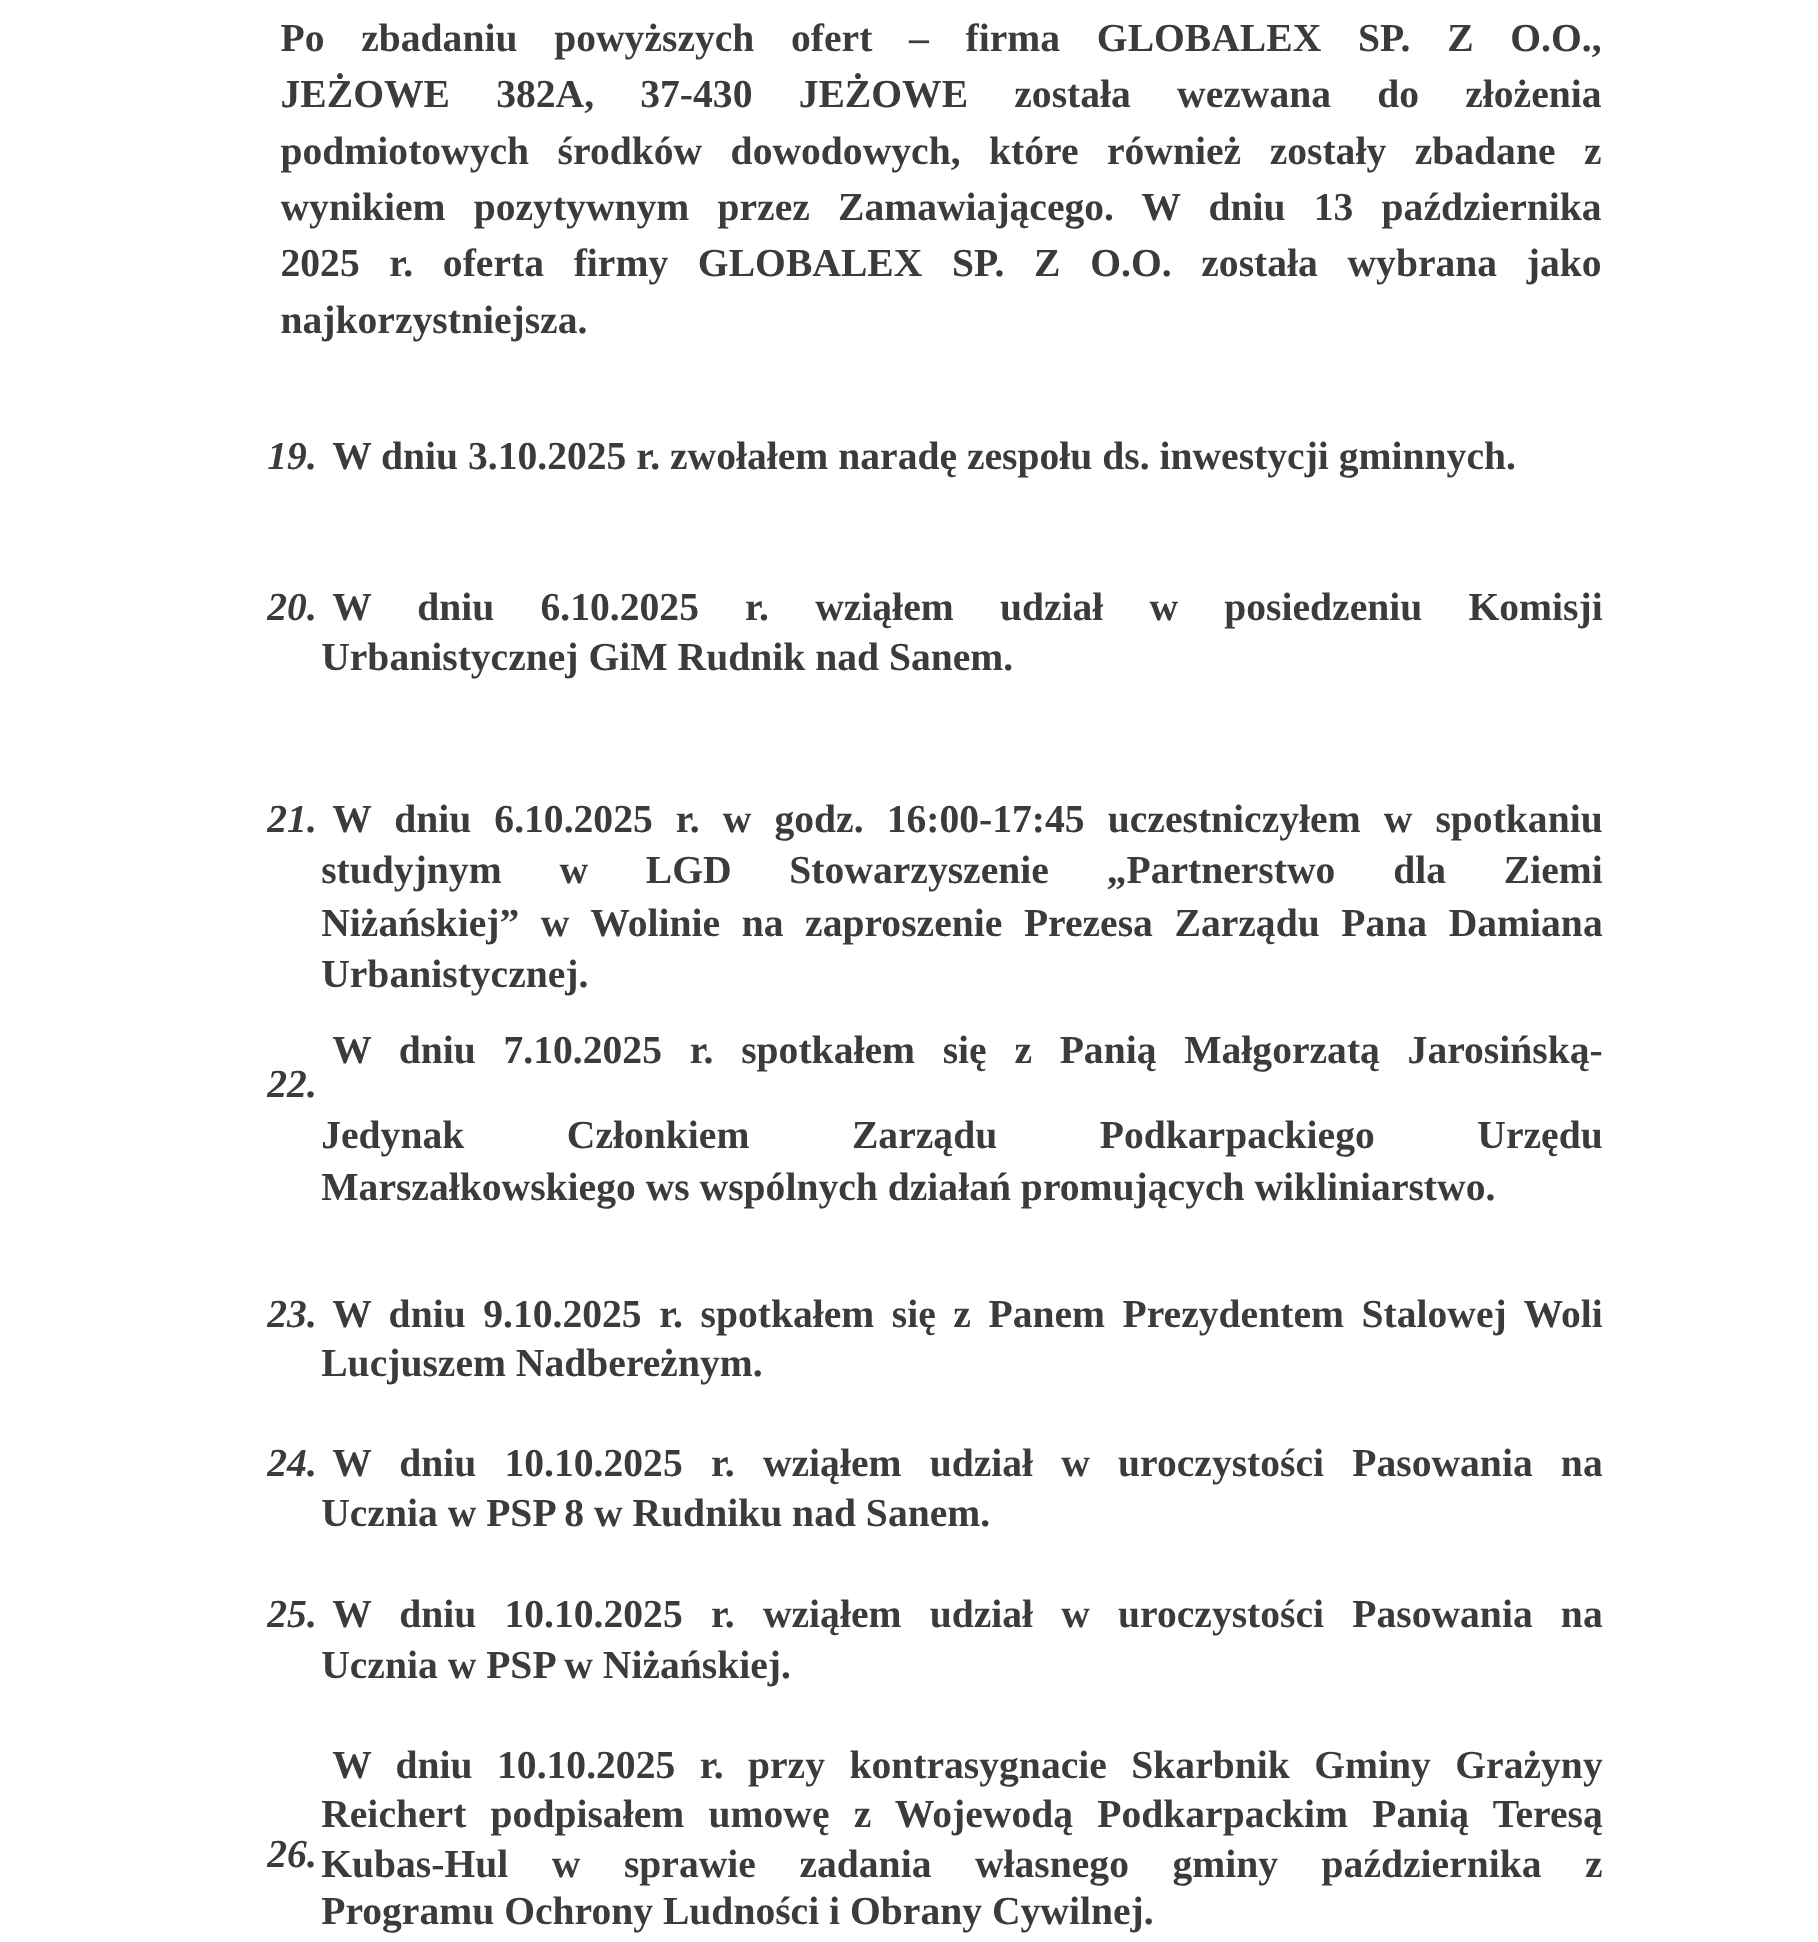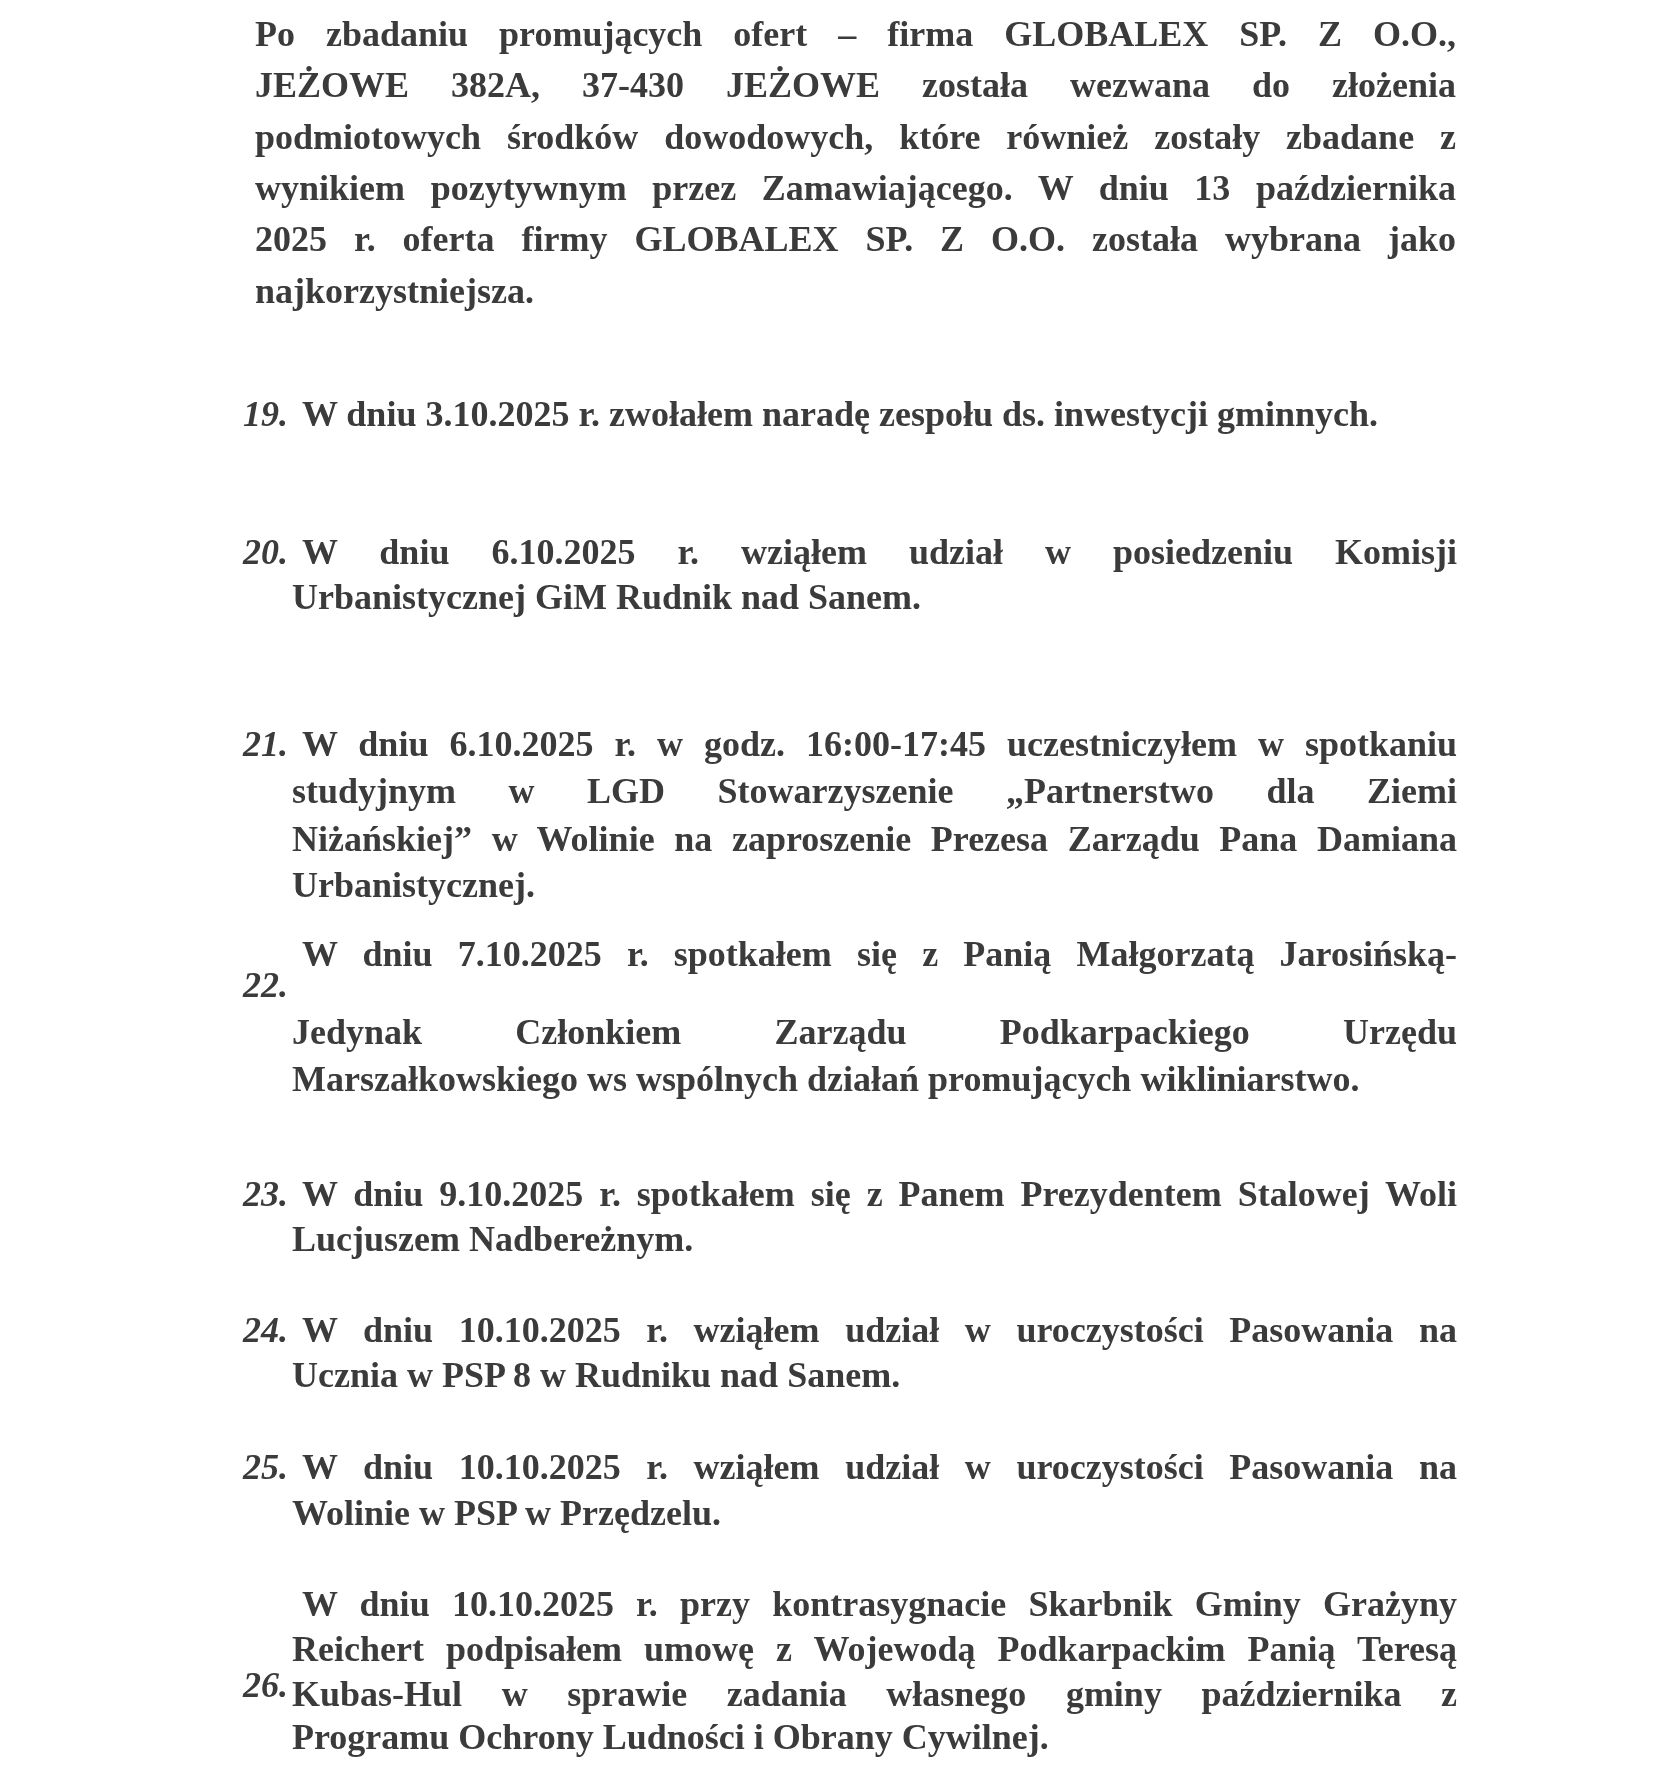--- a/index.html
+++ b/index.html
@@ -18,21 +18,21 @@
   .item .ln { left: 292px; width: 1165px; }
   .item .ln.first { left: 302px; width: 1155px; }
   .item .num { left: 243px; font-style: italic; }
 </style>
 </head>
 <body>
 
 <div class="page">
 
   <div class="para">
-    <div class="ln j" style="top:12px">Po zbadaniu promujących ofert – firma GLOBALEX SP. Z O.O.,</div>
+    <div class="ln j" style="top:12px">Po zbadaniu powyższych ofert – firma GLOBALEX SP. Z O.O.,</div>
     <div class="ln j" style="top:63px">JEŻOWE 382A, 37-430 JEŻOWE została wezwana do złożenia</div>
     <div class="ln j" style="top:115px">podmiotowych środków dowodowych, które również zostały zbadane z</div>
     <div class="ln j" style="top:166px">wynikiem pozytywnym przez Zamawiającego. W dniu 13 października</div>
     <div class="ln j" style="top:217px">2025 r. oferta firmy GLOBALEX SP. Z O.O. została wybrana jako</div>
     <div class="ln" style="top:269px">najkorzystniejsza.</div>
   </div>
 
   <div class="item">
     <div class="num" style="top:392px">19.</div>
     <div class="ln first" style="top:392px">W dniu 3.10.2025 r. zwołałem naradę zespołu ds. inwestycji gminnych.</div>
@@ -67,21 +67,21 @@
 
   <div class="item">
     <div class="num" style="top:1308px">24.</div>
     <div class="ln first j" style="top:1308px">W dniu 10.10.2025 r. wziąłem udział w uroczystości Pasowania na</div>
     <div class="ln" style="top:1353px">Ucznia w PSP 8 w Rudniku nad Sanem.</div>
   </div>
 
   <div class="item">
     <div class="num" style="top:1445px">25.</div>
     <div class="ln first j" style="top:1445px">W dniu 10.10.2025 r. wziąłem udział w uroczystości Pasowania na</div>
-    <div class="ln" style="top:1491px">Wolinie w PSP w Przędzelu.</div>
+    <div class="ln" style="top:1491px">Ucznia w PSP w Niżańskiej.</div>
   </div>
 
   <div class="item">
     <div class="num" style="top:1663px">26.</div>
     <div class="ln first j" style="top:1582px">W dniu 10.10.2025 r. przy kontrasygnacie Skarbnik Gminy Grażyny</div>
     <div class="ln j" style="top:1627px">Reichert podpisałem umowę z Wojewodą Podkarpackim Panią Teresą</div>
     <div class="ln j" style="top:1672px">Kubas-Hul w sprawie zadania własnego gminy października z</div>
     <div class="ln" style="top:1715px">Programu Ochrony Ludności i Obrany Cywilnej.</div>
   </div>
 

